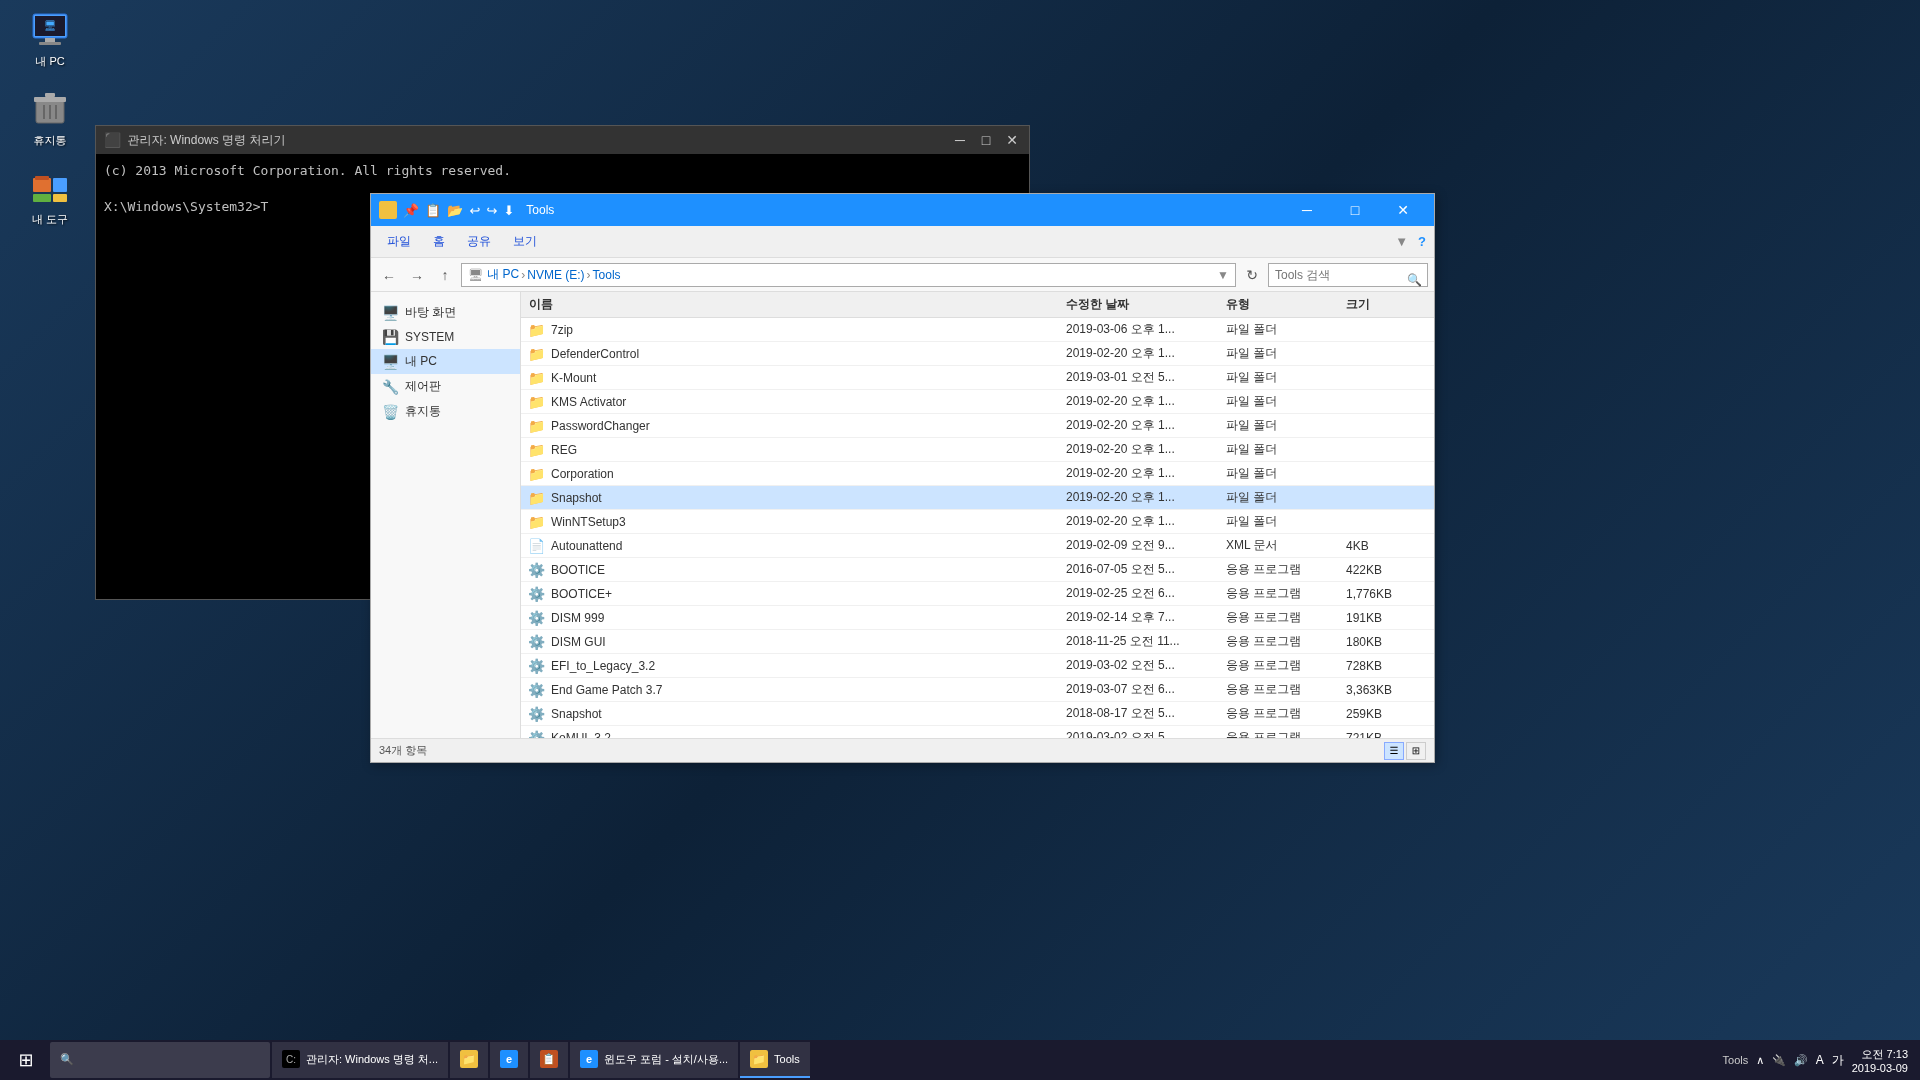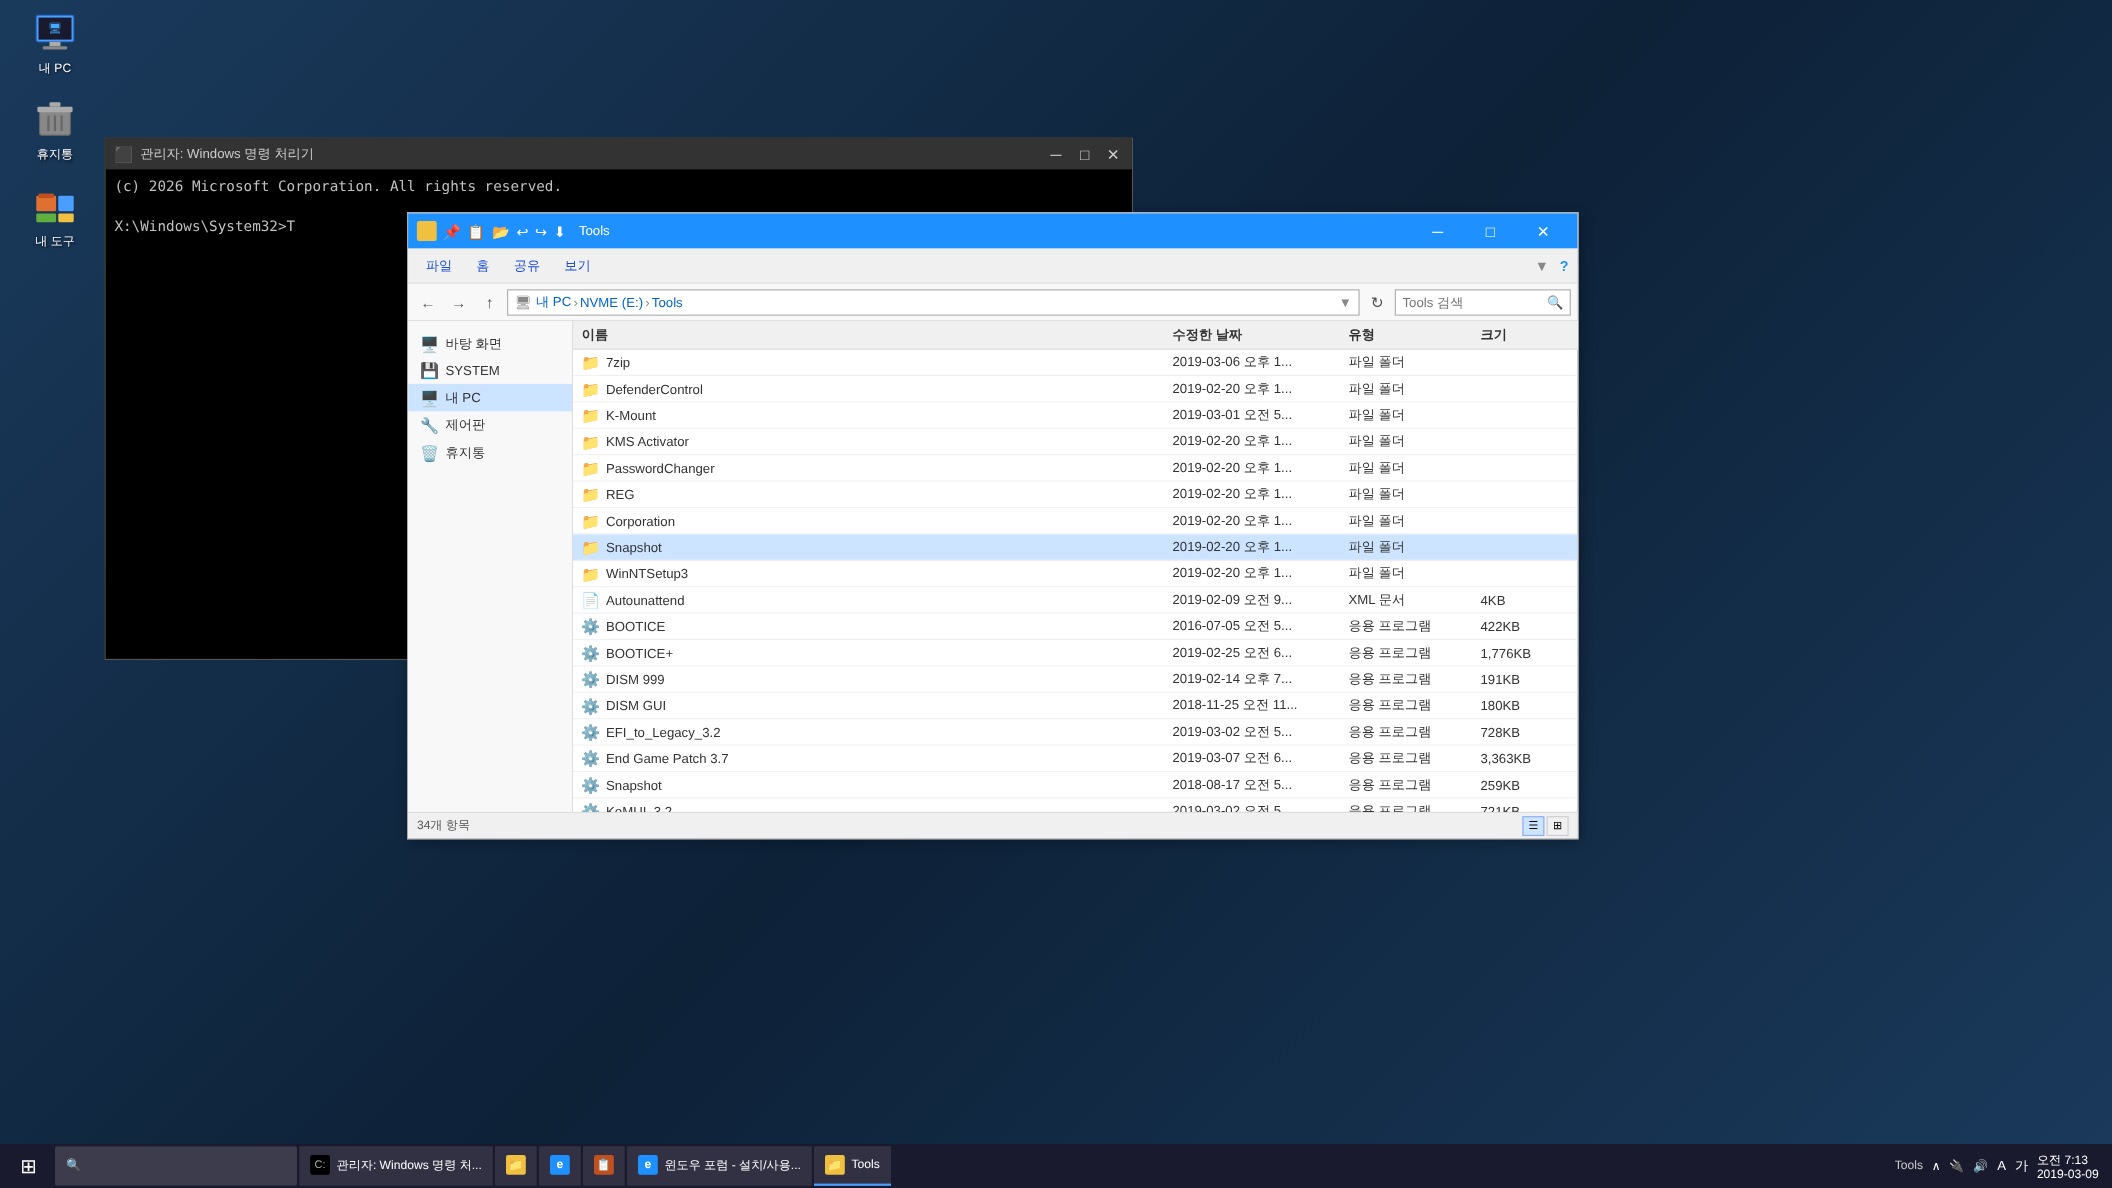--- a/index.html
+++ b/index.html
@@ -198,21 +198,21 @@
       height: 24px;
       border: 1px solid #aaa;
       padding: 0 24px 0 6px;
       font-size: 12px;
       background: white;
       position: relative;
     }
     .search-container {
       position: relative;
       display: flex;
-      align-items: center;
+      align-items: flex-end;
     }
     .search-icon-small {
       position: absolute;
       right: 6px;
       color: #888;
       font-size: 12px;
     }
 
     .explorer-main {
       display: flex;
@@ -380,20 +380,21 @@
       display: flex;
       align-items: center;
       gap: 8px;
       padding: 0 8px;
       color: white;
       font-size: 11px;
     }
     .taskbar-clock {
       display: flex;
       flex-direction: column;
+      align-items: flex-end;
       font-size: 11px;
       color: white;
     }
 
     .titlebar-controls {
       display: flex;
       gap: 2px;
     }
     .title-ctrl-btn {
       width: 46px;
@@ -463,21 +464,21 @@
         <span style="font-size:14px;">⬛</span>
         <span>관리자: Windows 명령 처리기</span>
       </div>
       <div class="cmd-titlebar-controls">
         <span style="cursor:pointer;">─</span>
         <span style="cursor:pointer; margin: 0 4px;">□</span>
         <span style="cursor:pointer;">✕</span>
       </div>
     </div>
     <div class="cmd-content">
-      <div>(c) 2026 Microsoft Corporation. All rights reserved.</div>
+      <div>(c) 2013 Microsoft Corporation. All rights reserved.</div>
       <div>&nbsp;</div>
       <div>X:\Windows\System32&gt;T</div>
     </div>
   </div>
 
   <div class="explorer-window">
 
     <div class="explorer-titlebar">
       <div class="explorer-titlebar-left">
         <div class="explorer-titlebar-icon"></div>

